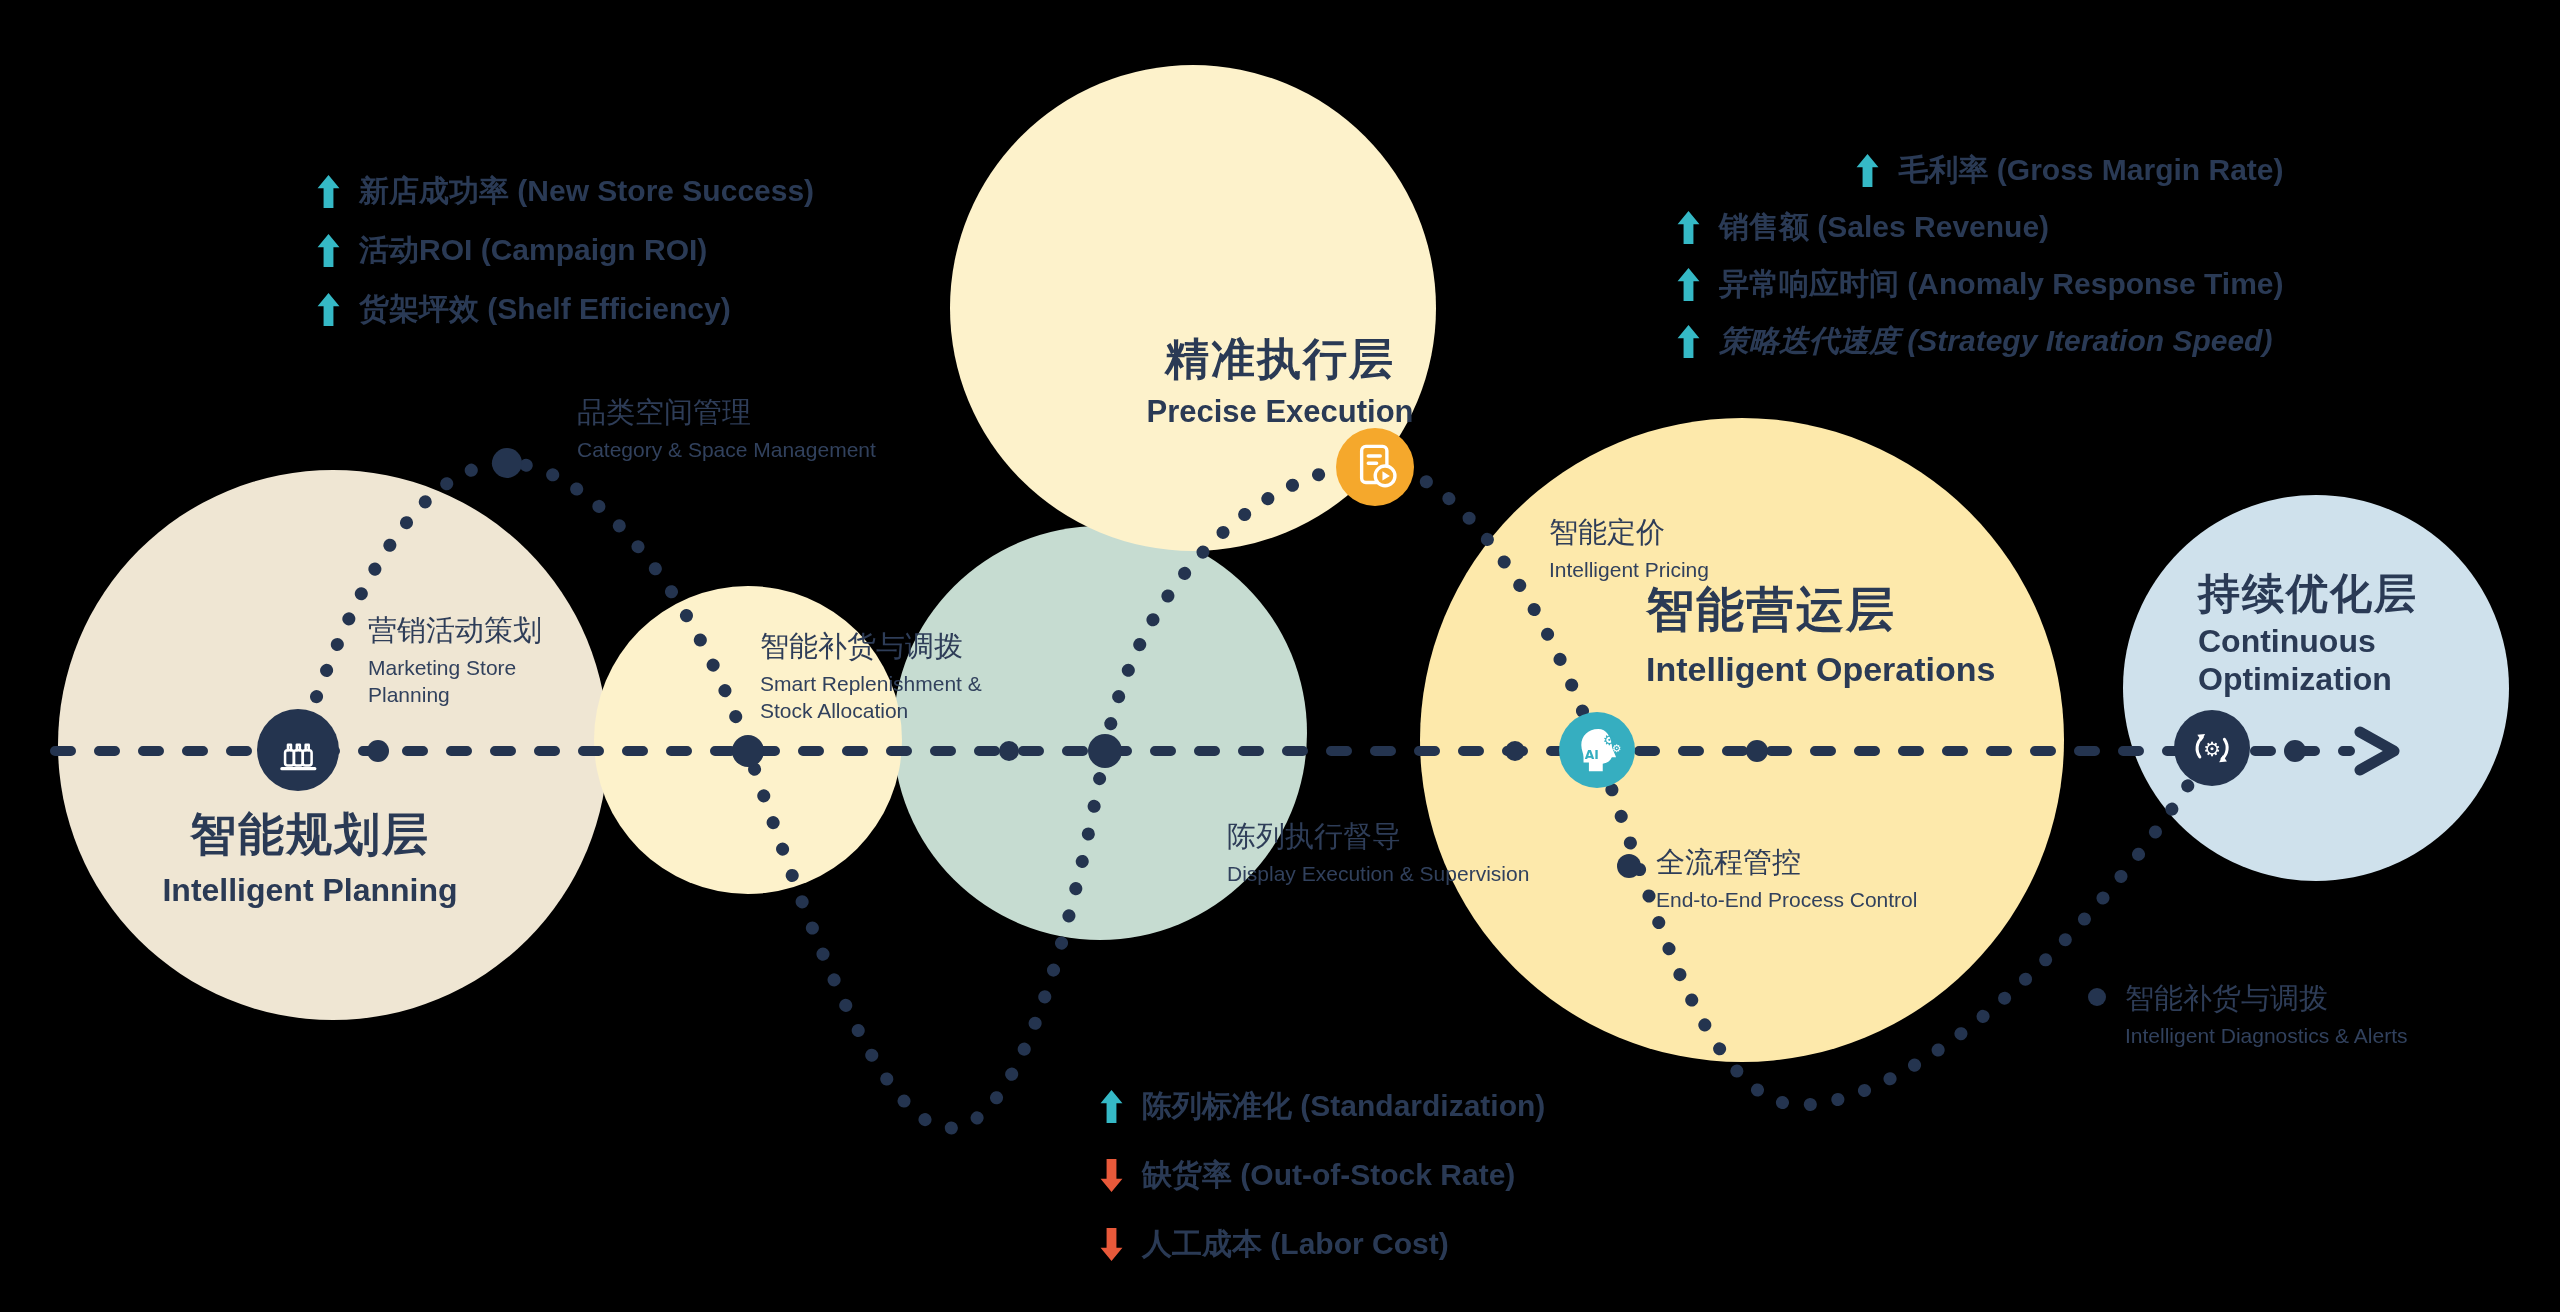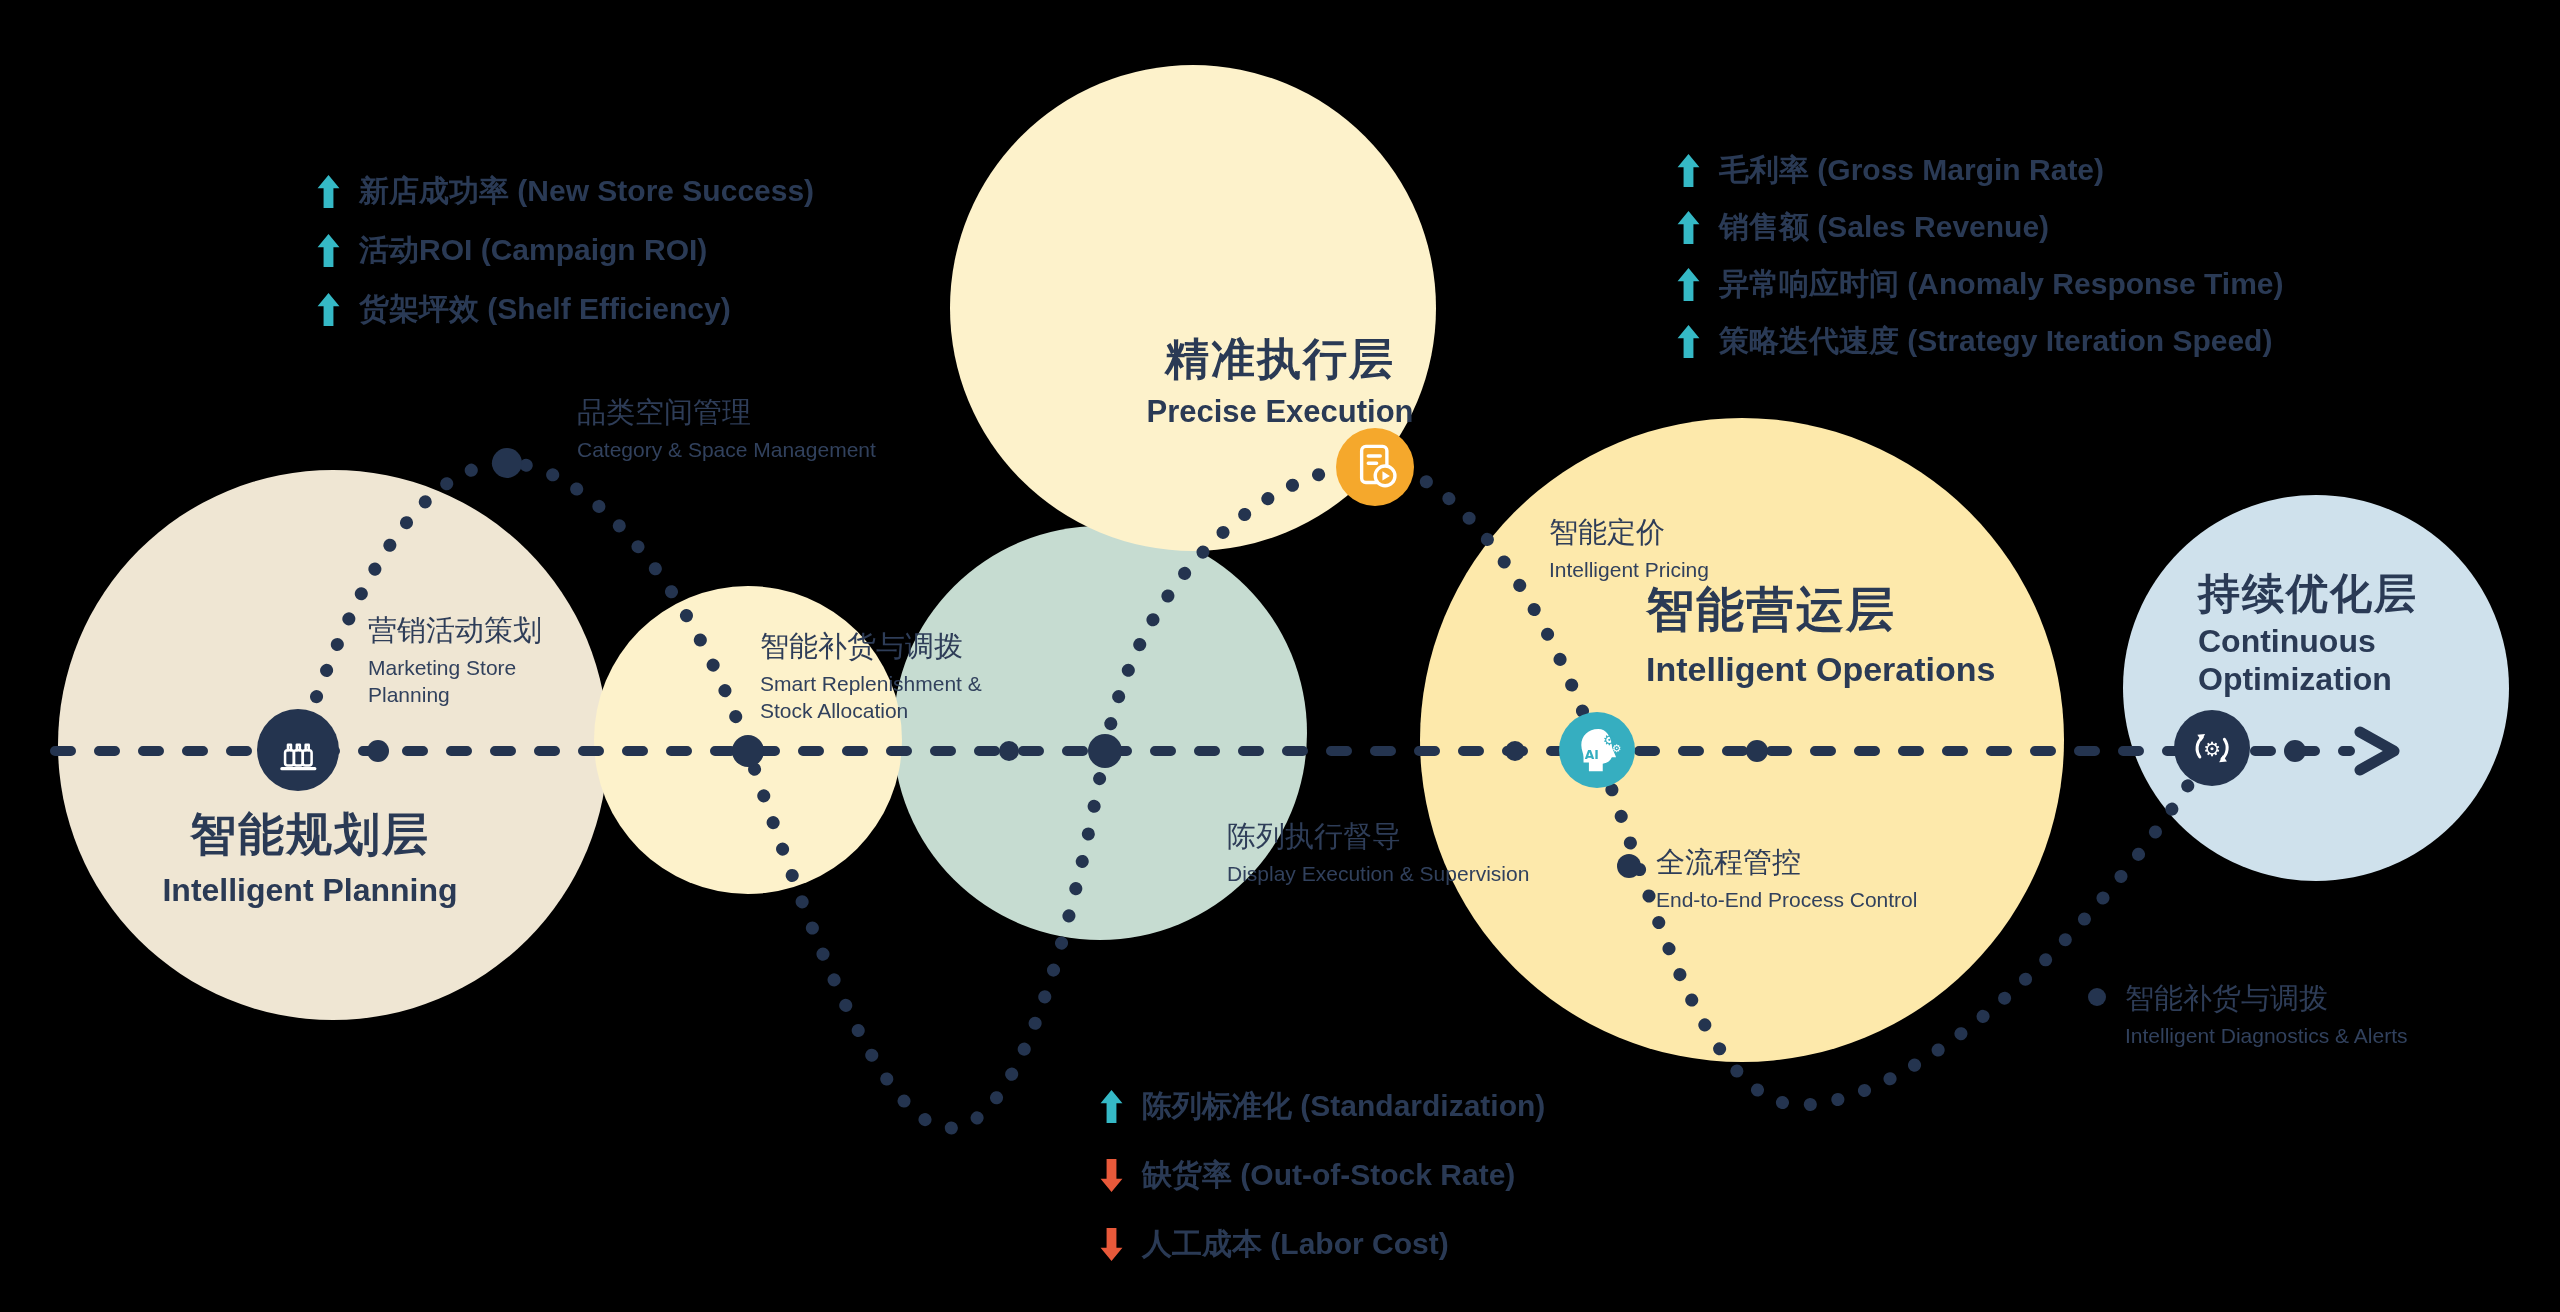--- a/index.html
+++ b/index.html
@@ -177,39 +177,39 @@
     </div>
     <div class="kpi-row" style="height:59px;">
       <svg class="arrow-icon" viewBox="0 0 24 32">
           <path class="up-fill" d="M12 1 L22 13 H16.5 V31 H7.5 V13 H2 Z"></path>
         </svg>
       <span class="kpi-text">货架坪效 (Shelf Efficiency)</span>
     </div>
   </div>
 
   <div class="kpi-block" style="left:1675px;top:142px;">
+    <div class="kpi-row" style="height:57px;justify-content:flex-end;">
+      <svg class="arrow-icon" viewBox="0 0 24 32">
+          <path class="up-fill" d="M12 1 L22 13 H16.5 V31 H7.5 V13 H2 Z"></path>
+        </svg>
+      <span class="kpi-text">毛利率 (Gross Margin Rate)</span>
+    </div>
     <div class="kpi-row" style="height:57px;">
       <svg class="arrow-icon" viewBox="0 0 24 32">
           <path class="up-fill" d="M12 1 L22 13 H16.5 V31 H7.5 V13 H2 Z"></path>
         </svg>
-      <span class="kpi-text">毛利率 (Gross Margin Rate)</span>
+      <span class="kpi-text">销售额 (Sales Revenue)</span>
     </div>
     <div class="kpi-row" style="height:57px;">
       <svg class="arrow-icon" viewBox="0 0 24 32">
           <path class="up-fill" d="M12 1 L22 13 H16.5 V31 H7.5 V13 H2 Z"></path>
         </svg>
-      <span class="kpi-text">销售额 (Sales Revenue)</span>
-    </div>
-    <div class="kpi-row" style="height:57px;">
-      <svg class="arrow-icon" viewBox="0 0 24 32">
-          <path class="up-fill" d="M12 1 L22 13 H16.5 V31 H7.5 V13 H2 Z"></path>
-        </svg>
       <span class="kpi-text">异常响应时间 (Anomaly Response Time)</span>
     </div>
-    <div class="kpi-row" style="height:57px;">
+    <div class="kpi-row" style="height:57px;font-style:italic;">
       <svg class="arrow-icon" viewBox="0 0 24 32">
           <path class="up-fill" d="M12 1 L22 13 H16.5 V31 H7.5 V13 H2 Z"></path>
         </svg>
       <span class="kpi-text">策略迭代速度 (Strategy Iteration Speed)</span>
     </div>
   </div>
 
   <div class="kpi-block" style="left:1098px;top:1072px;">
     <div class="kpi-row" style="height:69px;">
       <svg class="arrow-icon" viewBox="0 0 24 32">

